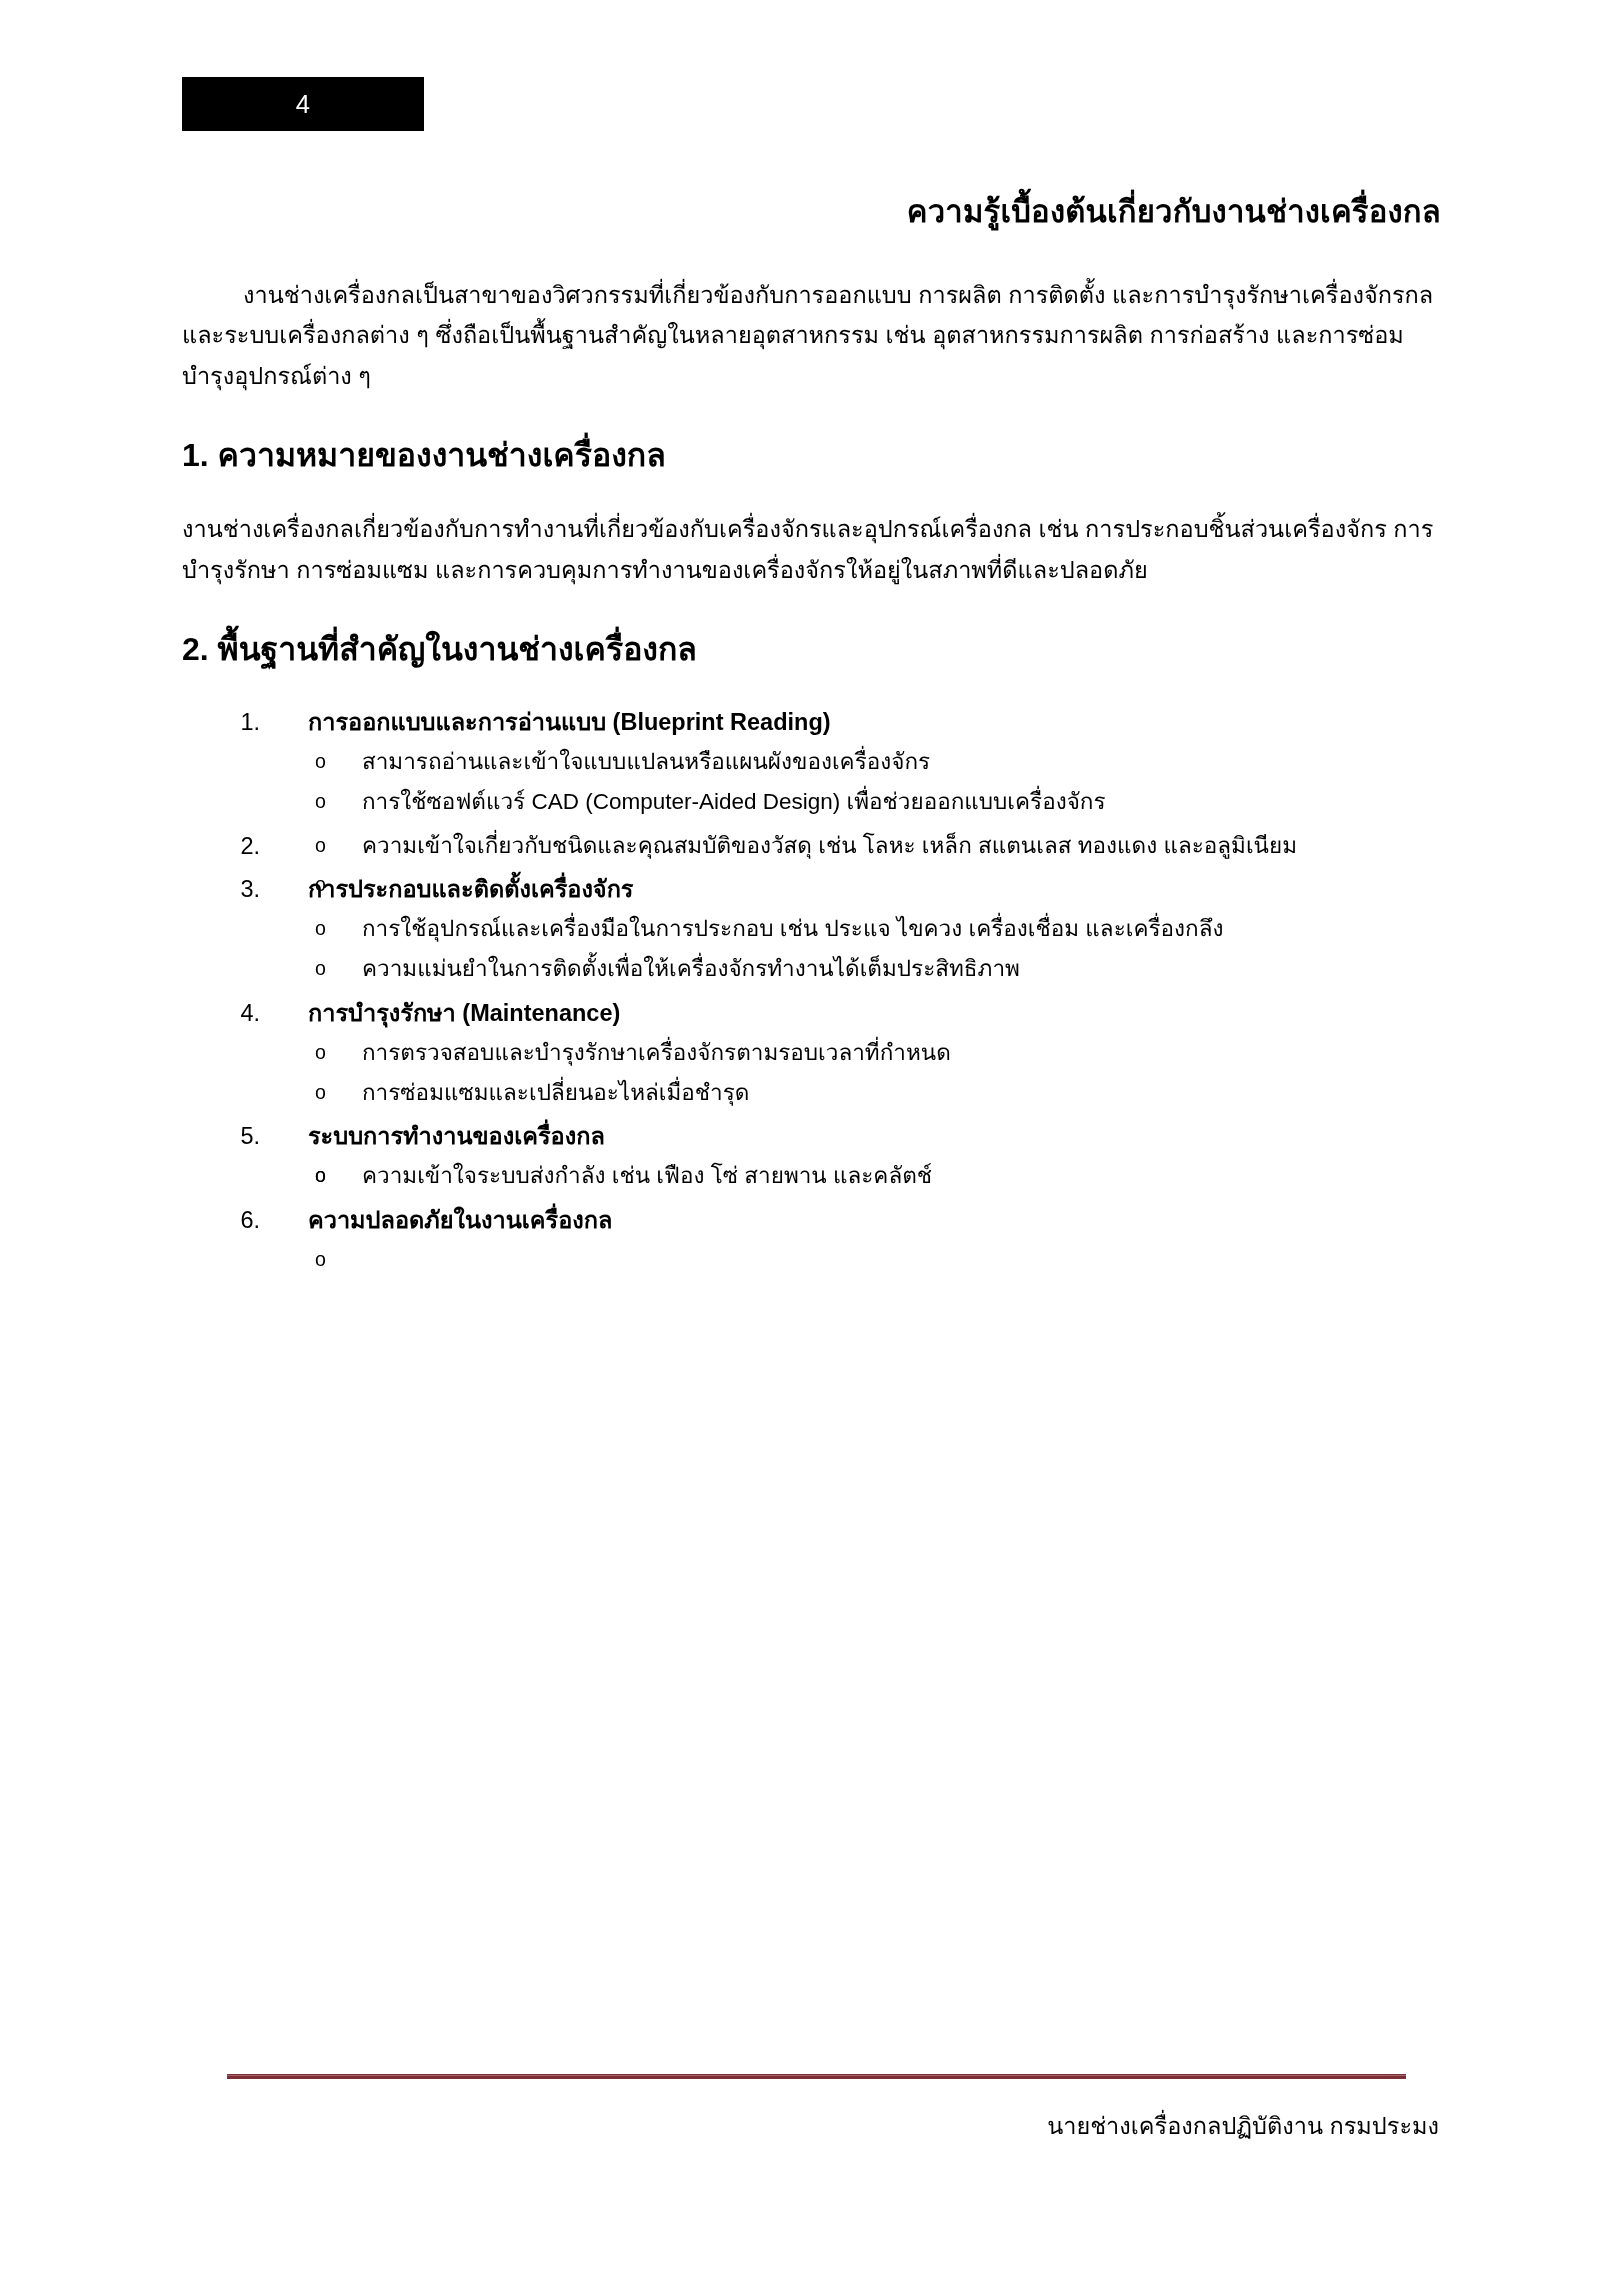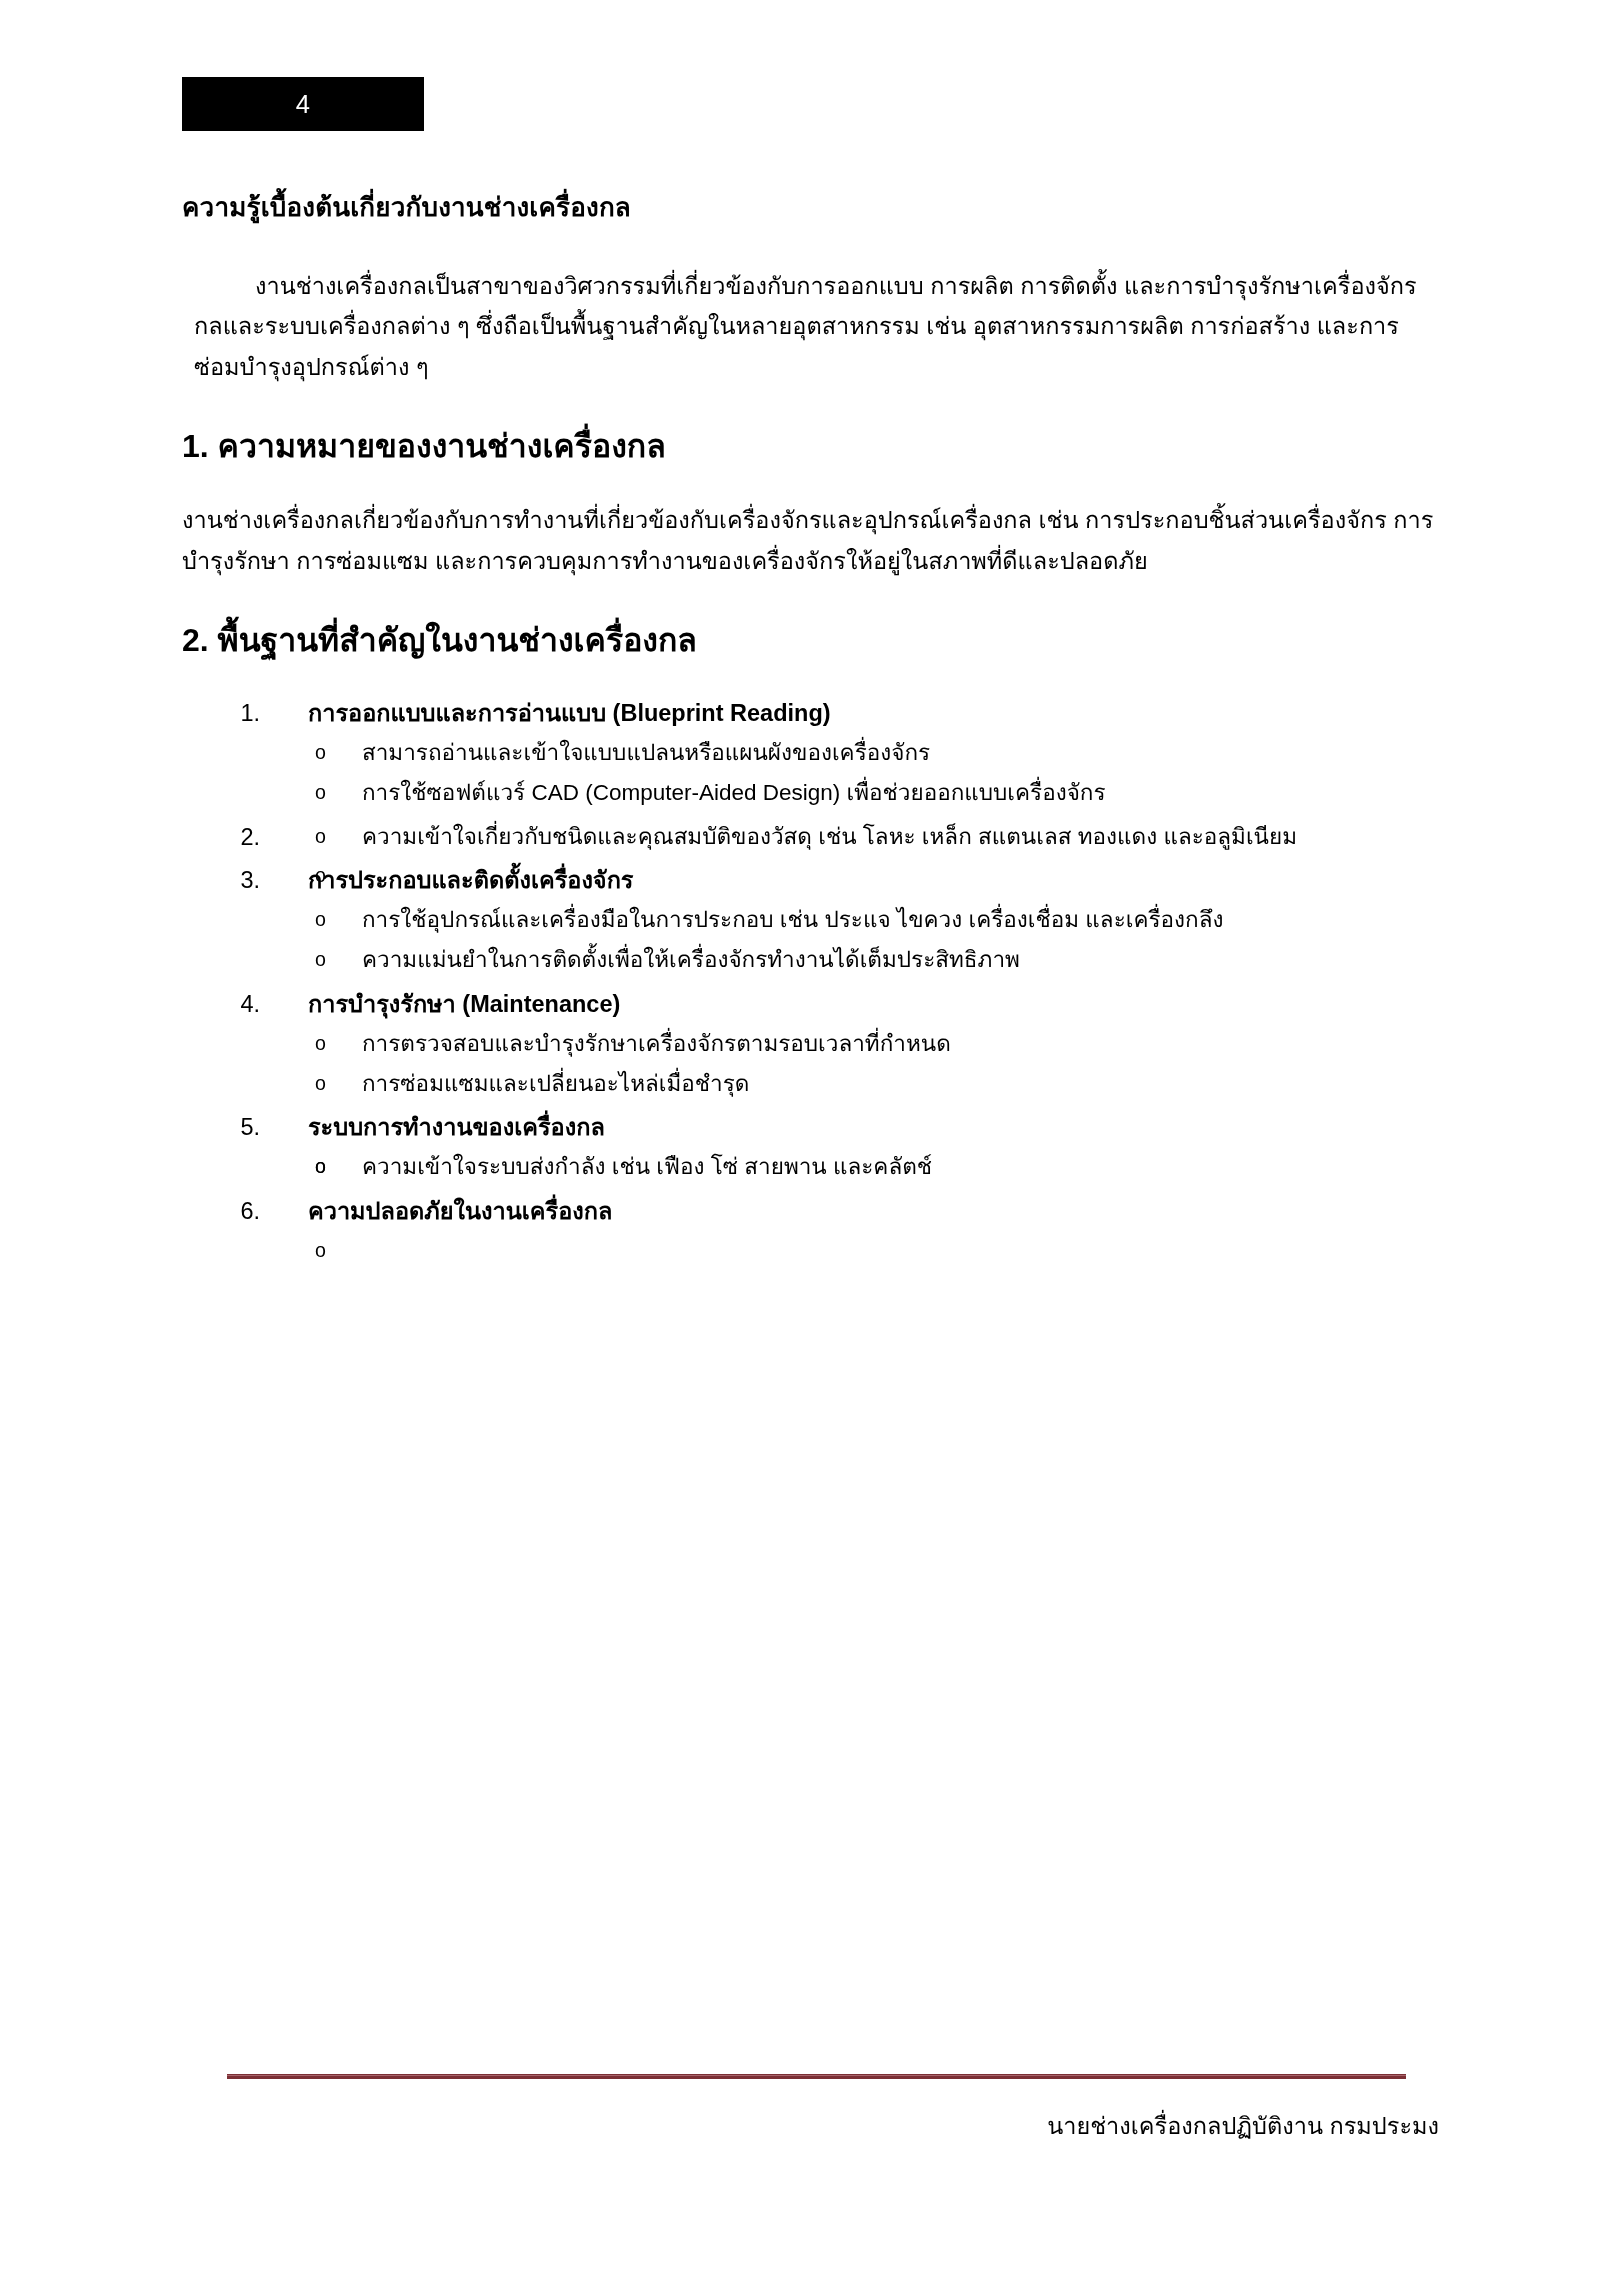--- a/index.html
+++ b/index.html
@@ -38,35 +38,34 @@
     line-height: 54px;
     letter-spacing: 0.5px;
   }
   .content {
     position: absolute;
     left: 182px;
     top: 186px;
     width: 1259px;
   }
   .doc-title {
-    text-align: left;
-    font-size: 26px;
+    text-align: right;
+    font-size: 31px;
     font-weight: bold;
     margin: 0 0 39px 0;
     letter-spacing: 0.2px;
   }
   p.body-text {
     font-size: 23.5px;
     line-height: 1.72;
     margin: 0 0 33px 0;
     text-align: left;
   }
   p.body-text.indented {
     text-indent: 61px;
-    margin-left: 12px;
   }
   h2.section-heading {
     font-size: 32px;
     font-weight: bold;
     margin: 0 0 29px 0;
   }
   ol.numbered {
     list-style: none;
     margin: 5.9px 0 0 0;
     padding: 0;

